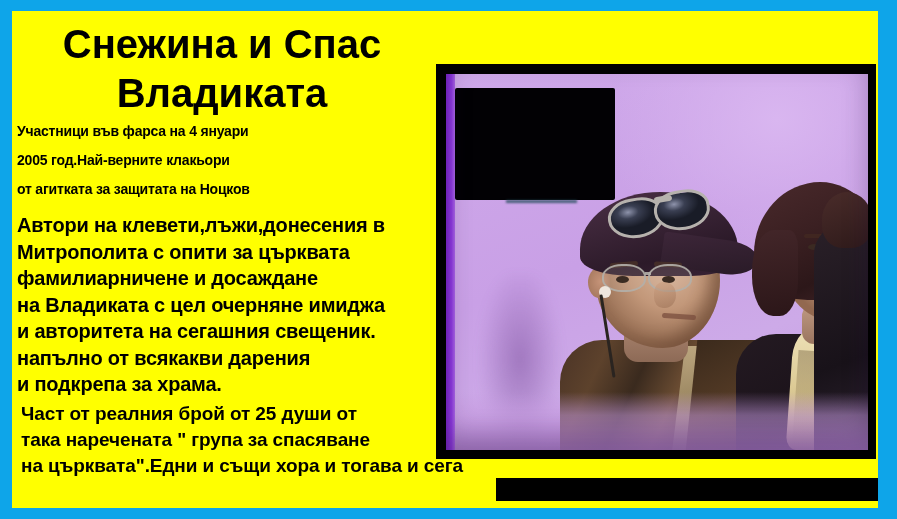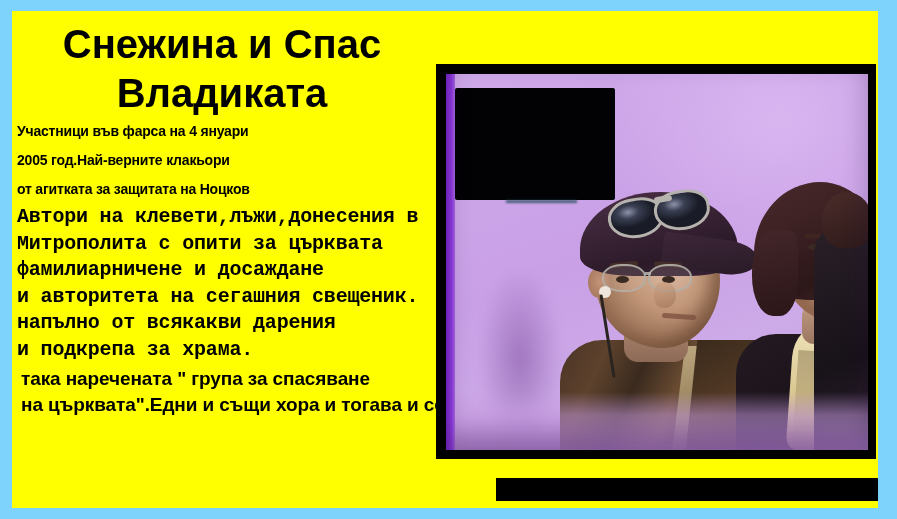--- a/index.html
+++ b/index.html
@@ -5,21 +5,21 @@
 <style>
   html, body {
     margin: 0;
     padding: 0;
     background: #ffffff;
   }
   .poster {
     position: relative;
     width: 897px;
     height: 519px;
-    background: #7dd3fc;
+    background: #0ea5e9;
     overflow: hidden;
     font-family: "Liberation Sans", "DejaVu Sans", sans-serif;
   }
   .poster-inner {
     position: absolute;
     left: 12px;
     top: 11px;
     width: 866px;
     height: 497px;
     background: #ffff00;
@@ -59,22 +59,21 @@
     font-size: 14px;
     line-height: 29px;
     letter-spacing: -0.2px;
     white-space: nowrap;
   }
   .para-b {
     font-size: 20px;
     line-height: 26.5px;
     letter-spacing: -0.2px;
     white-space: nowrap;
-    margin-top: 0px;
-    font-family: Liberation Mono, monospace;
+    margin-top: 8px;
   }
   .para-c {
     font-size: 19px;
     line-height: 26px;
     letter-spacing: -0.1px;
     white-space: nowrap;
     padding-left: 4px;
     margin-top: 3px;
   }
   .para-line { display: block; }
@@ -351,26 +350,28 @@
       <p class="para para-a">
         <span class="para-line">Участници във фарса на 4 януари</span>
         <span class="para-line">2005 год.Най-верните клакьори</span>
         <span class="para-line">от агитката за защитата на Ноцков</span>
       </p>
 
       <p class="para para-b">
         <span class="para-line">Автори на клевети,лъжи,донесения в</span>
         <span class="para-line">Митрополита с опити за църквата</span>
         <span class="para-line">фамилиарничене и досаждане</span>
+        <span class="para-line">на Владиката с цел очерняне имиджа</span>
         <span class="para-line">и авторитета на сегашния свещеник.</span>
         <span class="para-line">напълно от всякакви дарения</span>
         <span class="para-line">и подкрепа за храма.</span>
       </p>
 
       <p class="para para-c">
+        <span class="para-line">Част от реалния брой от 25 души от</span>
         <span class="para-line">така наречената " група за спасяване</span>
         <span class="para-line">на църквата".Едни и същи хора и тогава и сега</span>
       </p>
     </div>
 
     <div class="redaction-bar"></div>
 
     <div class="photo-frame">
       <div class="photo">
         <div class="ph-wall"></div>

